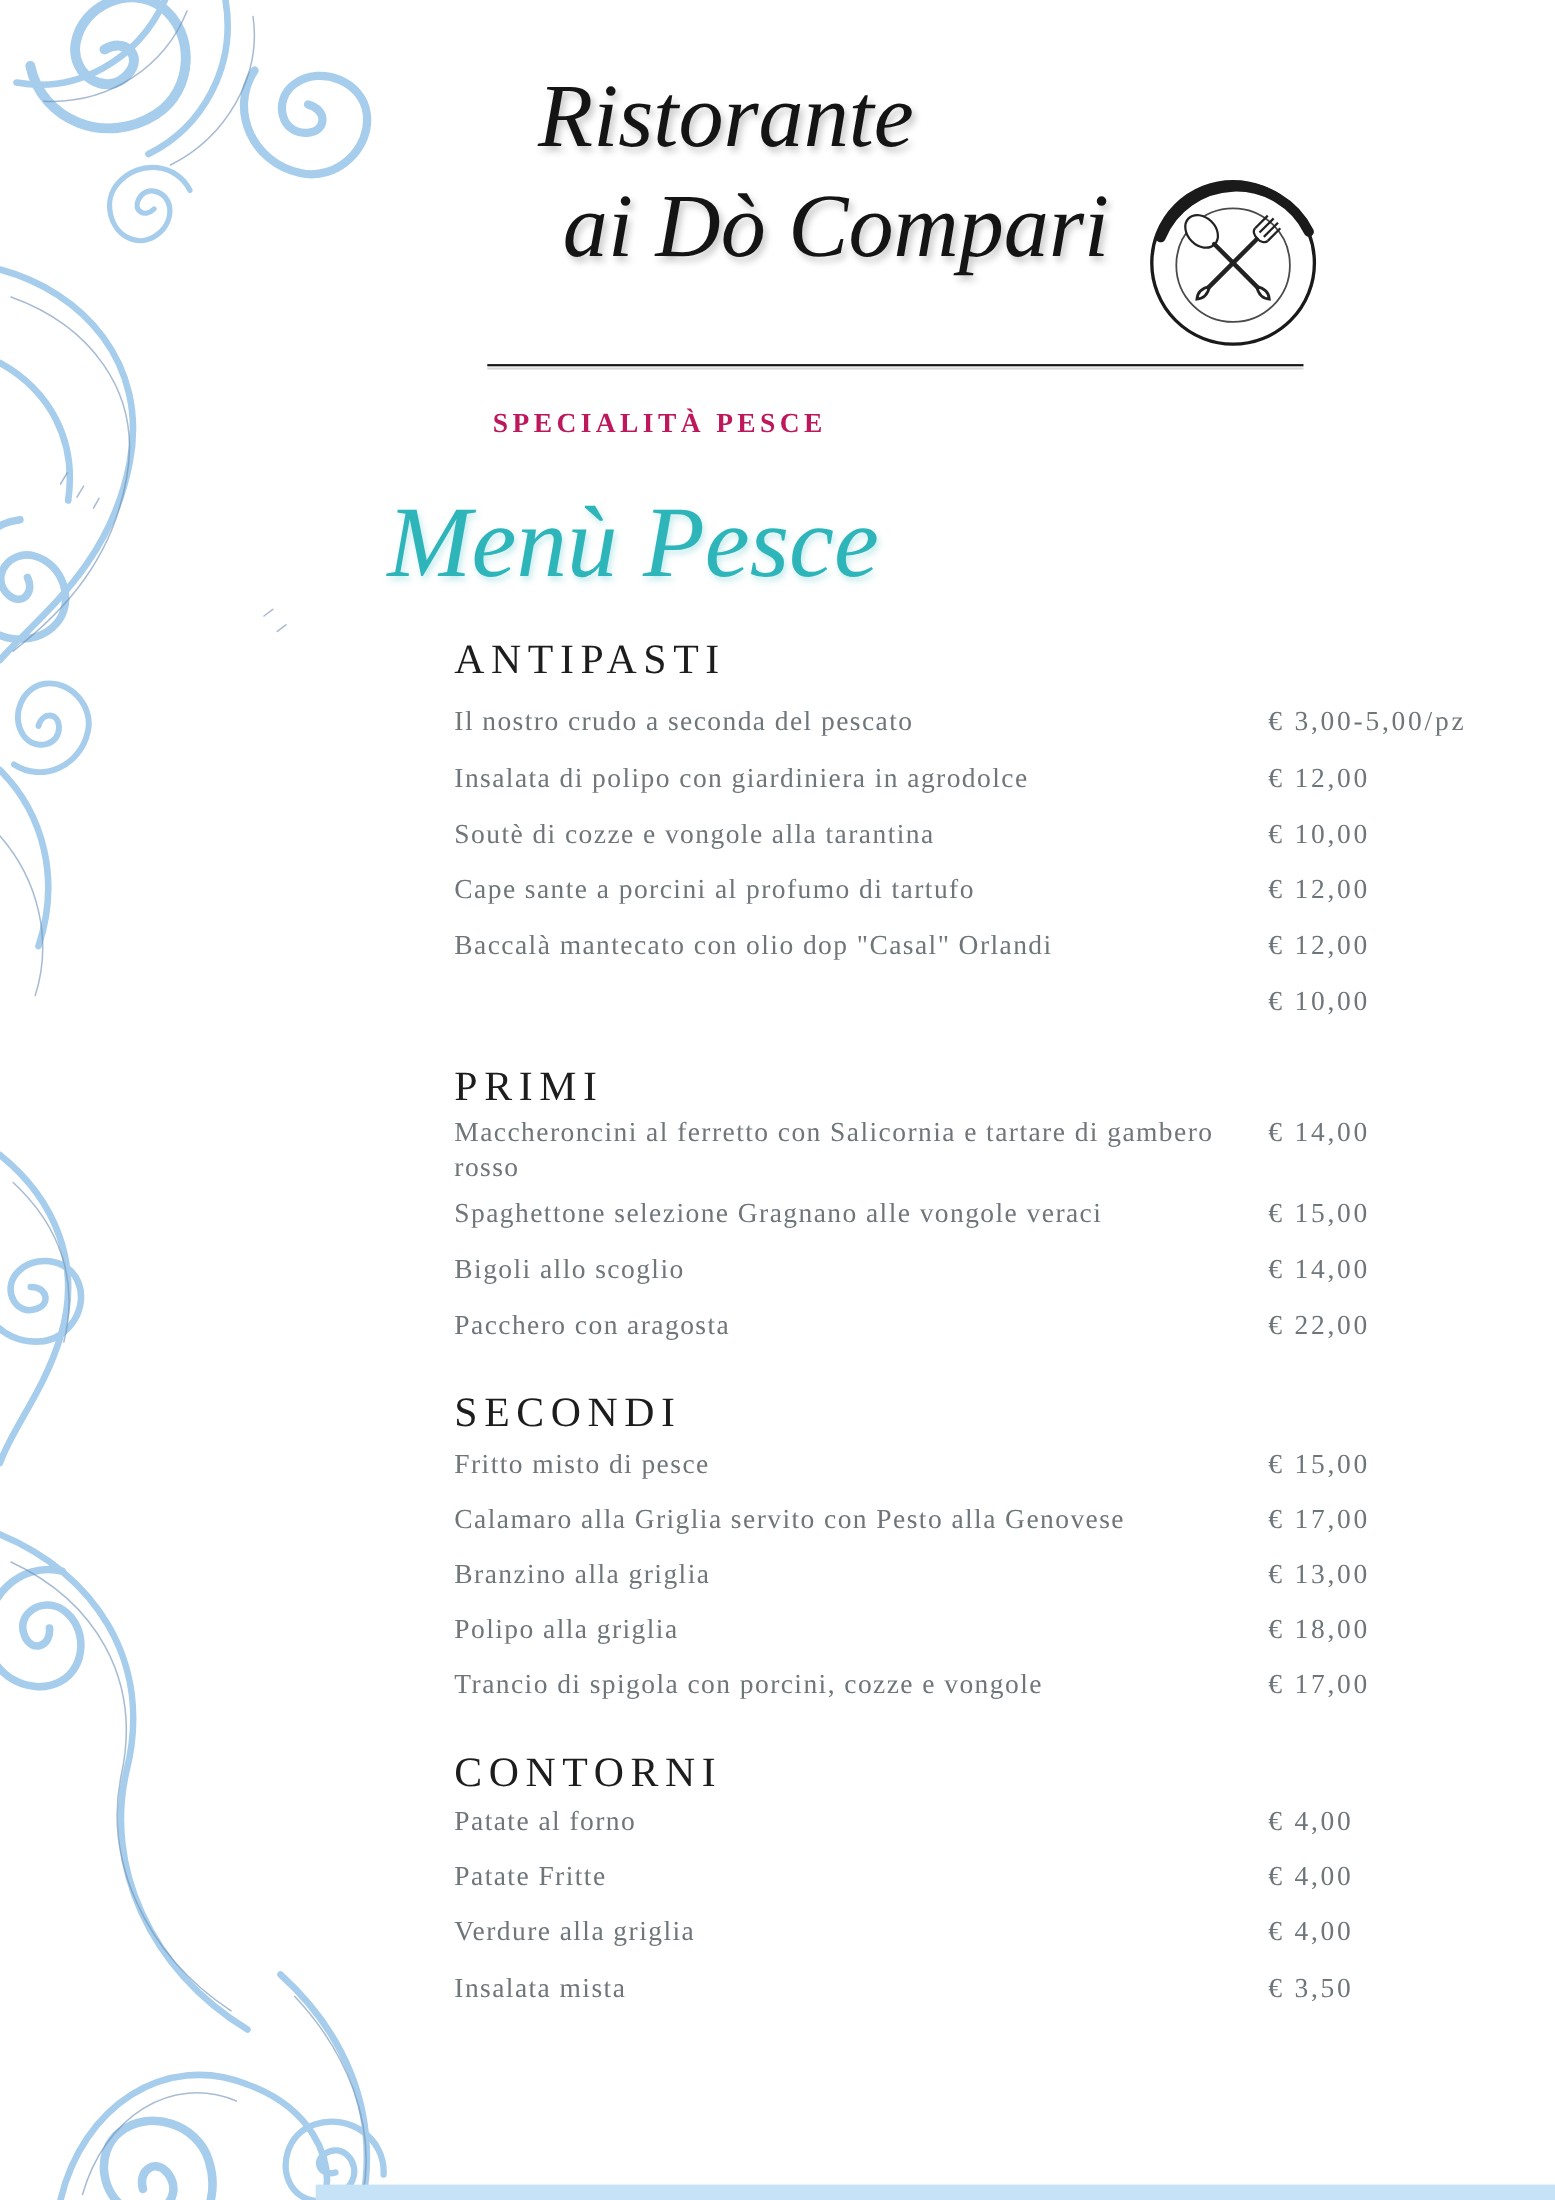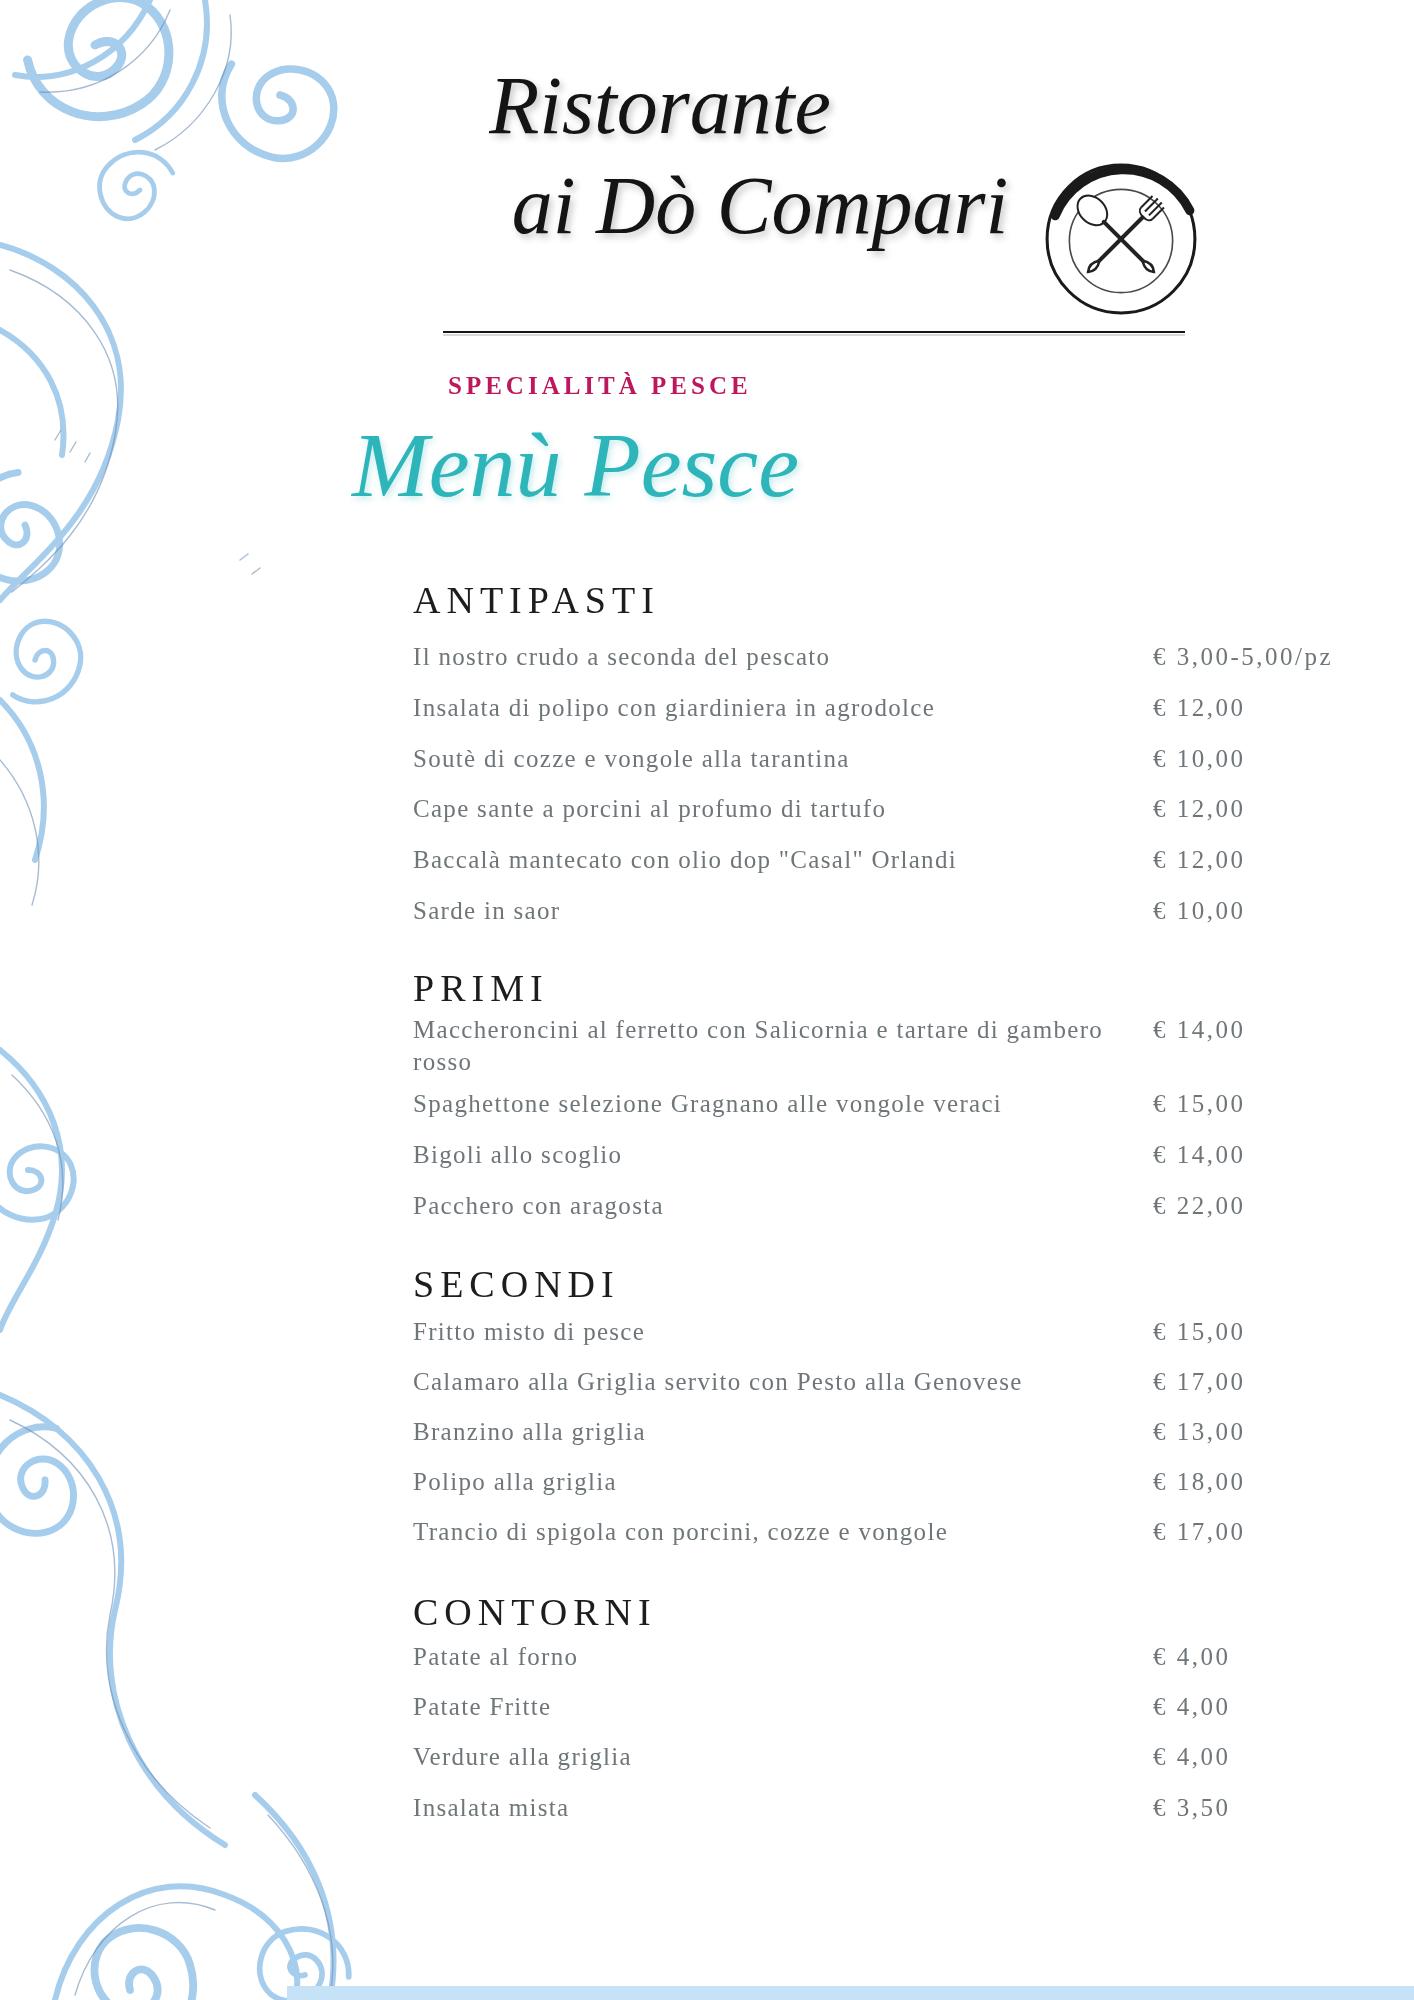--- a/index.html
+++ b/index.html
@@ -25,21 +25,21 @@
     position:absolute; left:443px; top:331px; width:742px; height:2px;
     background:#161616; box-shadow:0 3px 0 rgba(0,0,0,0.15);
   }
   .logo { position:absolute; left:1040px; top:158px; width:162px; height:162px; }
 
   .subtitle {
     position:absolute; left:448px; top:372px;
     font-weight:bold; font-size:25px; letter-spacing:4px; color:#be185d;text-align:center;
   }
   .menu-title {
-    position:absolute; left:352px; top:412px;
+    position:absolute; left:352px; top:440px;
     font-style:italic; font-size:92px; color:#2eb5ba;
     text-shadow:2px 3px 6px rgba(46,181,186,0.28);
   }
 
   .section-heading {
     position:absolute; left:413px;
     font-size:38px; letter-spacing:6px; color:#1d1d1d; font-weight:normal;
   }
   .row { position:absolute; left:413px; width:960px; }
   .item-name {
@@ -140,21 +140,20 @@
     </div>
     <div class="row" style="top:793px">
       <span class="item-name">Cape sante a porcini al profumo di tartufo</span>
       <span class="item-price">€ 12,00</span>
     </div>
     <div class="row" style="top:844px">
       <span class="item-name">Baccalà mantecato con olio dop "Casal" Orlandi</span>
       <span class="item-price">€ 12,00</span>
     </div>
     <div class="row" style="top:895px">
-      <span class="item-name">Sarde in saor</span>
       <span class="item-price">€ 10,00</span>
     </div>
   </section>
 
   <section>
     <h2 class="section-heading" style="top:966px">PRIMI</h2>
     <div class="row" style="top:1014px">
       <span class="item-name">Maccheroncini al ferretto con Salicornia e tartare di gambero rosso</span>
       <span class="item-price">€ 14,00</span>
     </div>

